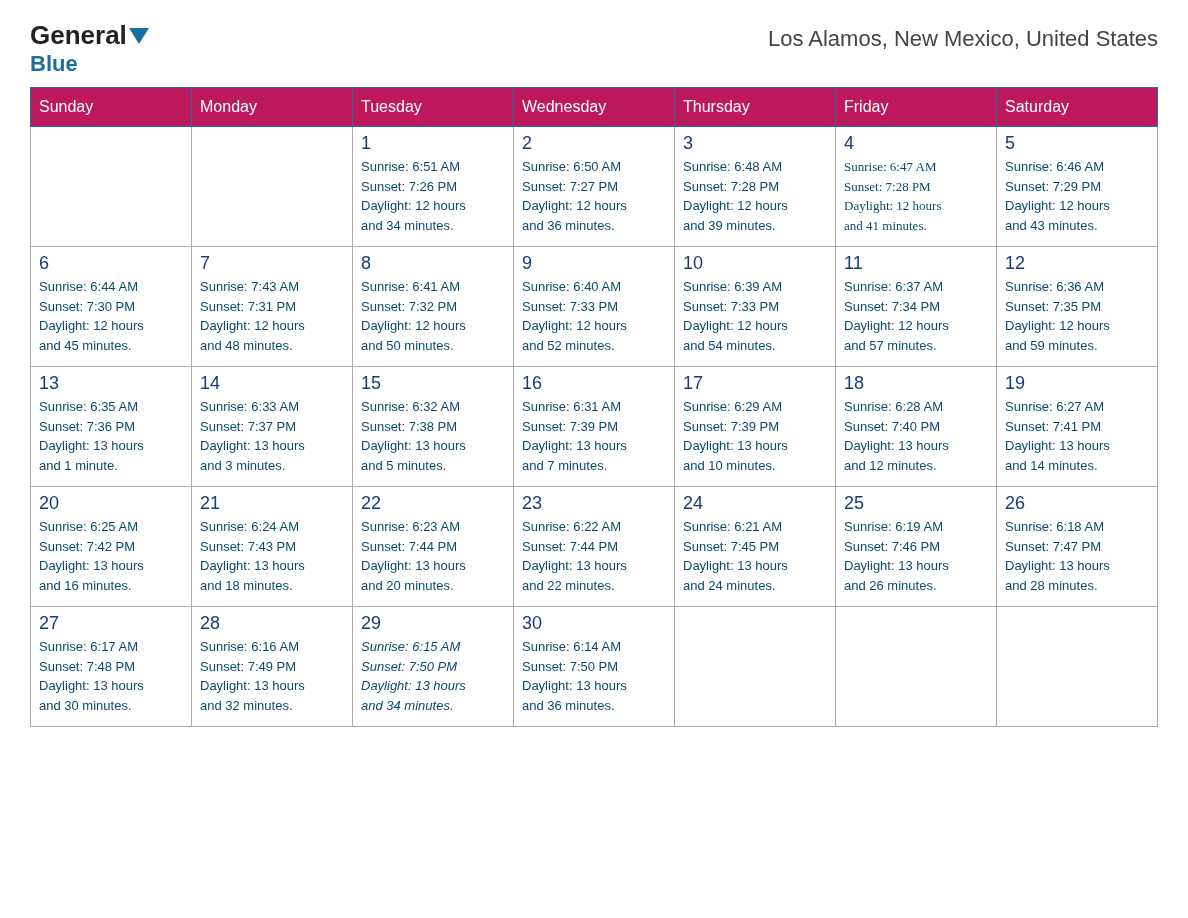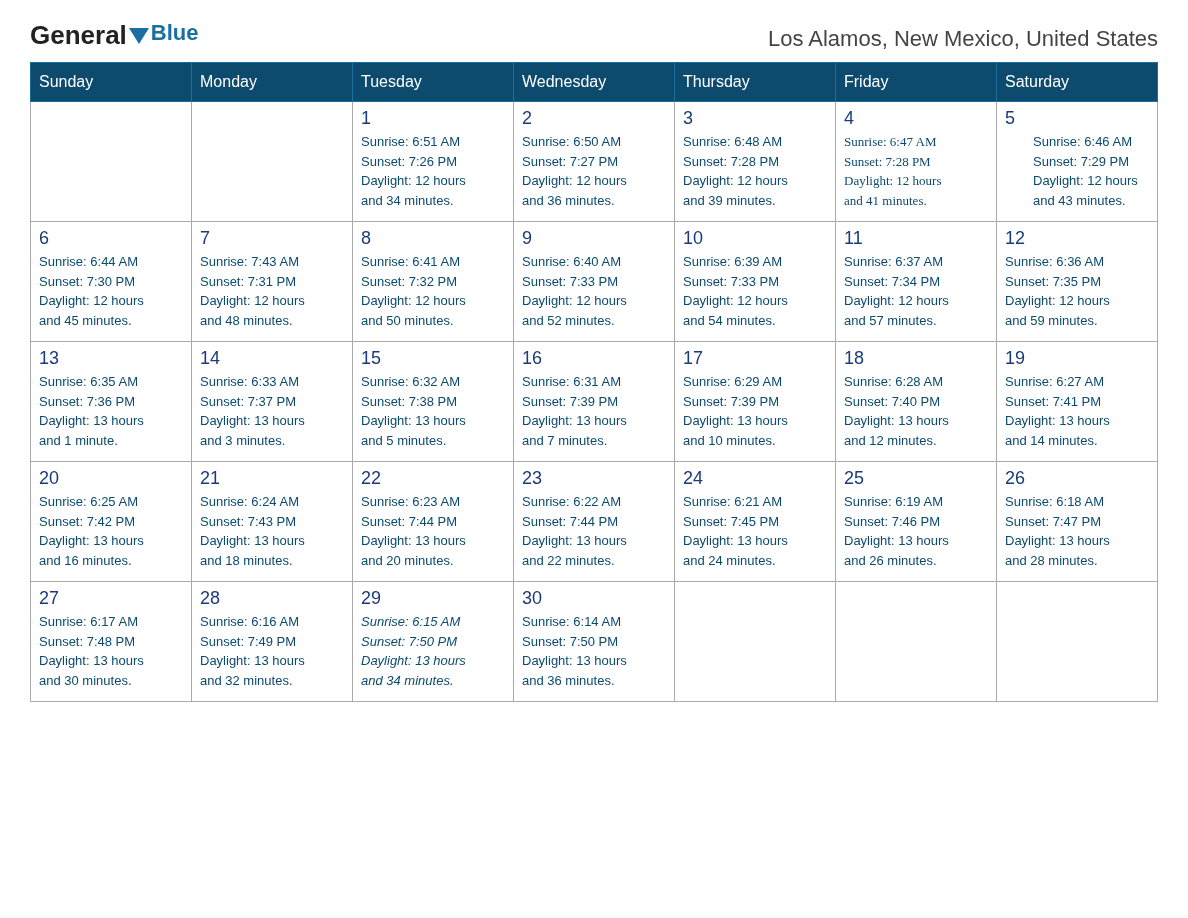--- a/index.html
+++ b/index.html
@@ -12,21 +12,21 @@
       padding: 20px 30px;
     }
     .header {
       display: flex;
       justify-content: space-between;
       align-items: flex-start;
       margin-bottom: 10px;
     }
     .logo {
       display: flex;
-      flex-direction: row;
+      flex-direction: column;
       align-items: flex-start;
     }
     .logo-text {
       display: flex;
       align-items: center;
       font-size: 26px;
       font-weight: bold;
       color: #222;
     }
     .logo-general { color: #222; }
@@ -58,21 +58,21 @@
       font-size: 22px;
       color: #444;
       margin-top: 6px;
     }
     .calendar-table {
       width: 100%;
       border-collapse: collapse;
       table-layout: fixed;
     }
     .calendar-table th {
-      background-color: #0c4a6e;
+      background-color: #be185d;
       color: #fff;
       padding: 10px 8px;
       font-size: 16px;
       font-weight: normal;
       text-align: left;
       border: 1px solid #1a6fa0;
     }
     .calendar-table td {
       border: 1px solid #aaa;
       vertical-align: top;
@@ -152,21 +152,21 @@
         </td>
         <td>
           <span class="day-number">4</span>
           <div class="day-info" style="white-space: pre-line; font-family: Liberation Serif, serif;">Sunrise: 6:47 AM
 Sunset: 7:28 PM
 Daylight: 12 hours
 and 41 minutes.</div>
         </td>
         <td>
           <span class="day-number">5</span>
-          <div class="day-info" style="white-space: pre-line; margin-left: 28px;">Sunrise: 6:46 AM
+          <div class="day-info" style="white-space: pre-line;">Sunrise: 6:46 AM
 Sunset: 7:29 PM
 Daylight: 12 hours
 and 43 minutes.</div>
         </td>
       </tr>
       <tr>
         <td>
           <span class="day-number">6</span>
           <div class="day-info" style="white-space: pre-line;">Sunrise: 6:44 AM
 Sunset: 7:30 PM

